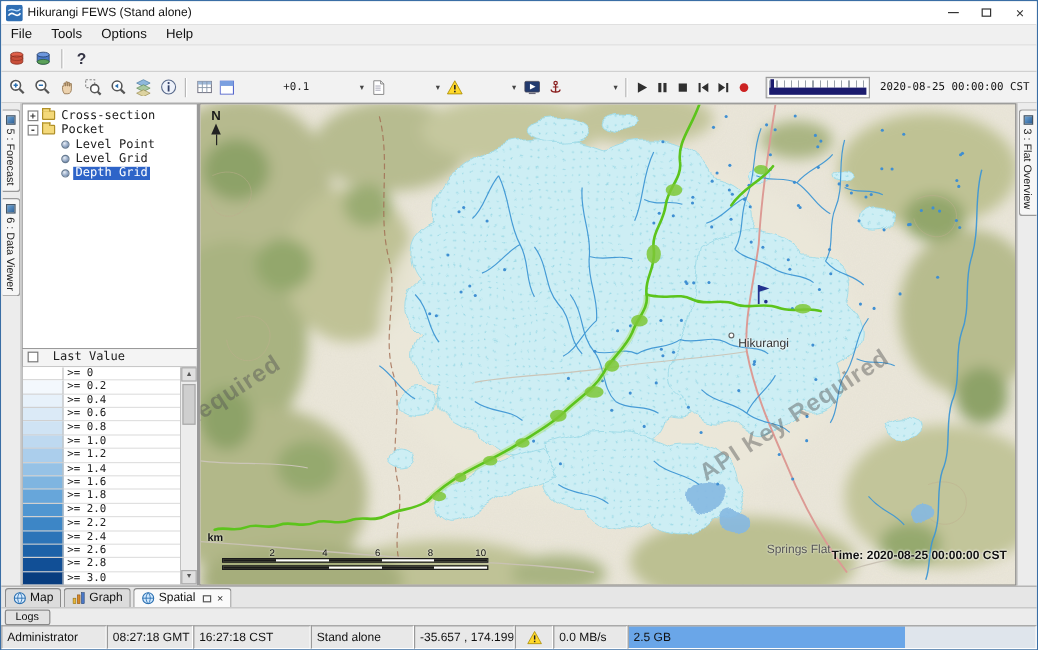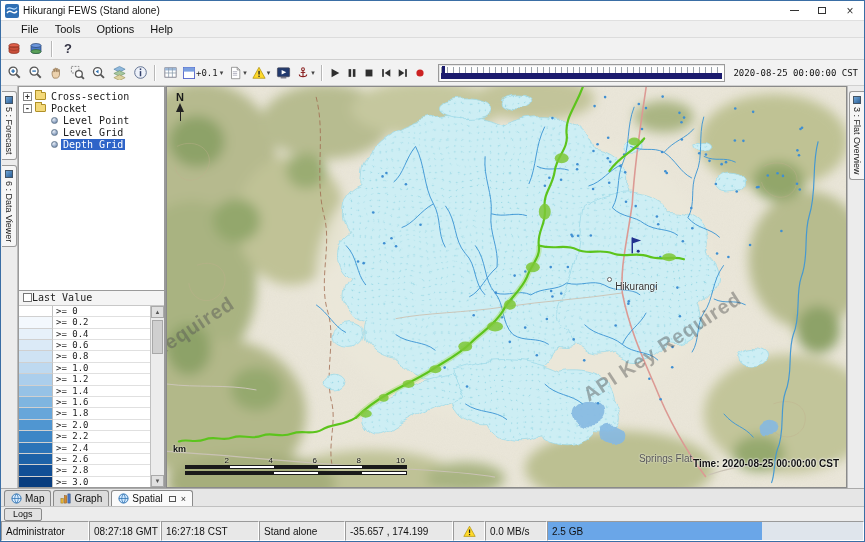--- a/index.html
+++ b/index.html
@@ -10,33 +10,33 @@
   
   .titlebar { height:20px; background:#ffffff; display:flex; align-items:center; padding-left:4px; border-bottom:1px solid #e0e0e0; flex:0 0 auto; }
   .app-icon { width:14px; height:14px; margin-right:4px; display:inline-flex; }
   .title-text { font-size:10px; color:#111; }
   .win-btns { margin-left:auto; display:flex; height:100%; }
   .win-btn { width:28px; height:100%; display:flex; align-items:center; justify-content:center; color:#333; font-size:12px; }
   .glyph-min { width:9px; height:1px; background:#333; display:block; }
   .glyph-max { width:8px; height:7px; border:1px solid #333; display:block; }
 
   
-  .menubar { height:17px; background:#f0f0f0; display:flex; align-items:center; padding-left:12px; border-bottom:1px solid #dcdcdc; flex:0 0 auto; }
+  .menubar { height:17px; background:#f0f0f0; display:flex; align-items:center; padding-left:0; border-bottom:1px solid #dcdcdc; flex:0 0 auto; }
   .menu-item { font-size:11px; color:#111; padding:0 8px; }
 
   
   .toolbar { background:#f2f2f2; display:flex; align-items:center; border-bottom:1px solid #d0d0d0; flex:0 0 auto; }
   .tb1 { height:22px; padding-left:3px; gap:2px; }
   .tb2 { height:26px; padding-left:3px; gap:1px; }
   .tb-btn { width:20px; height:20px; display:flex; align-items:center; justify-content:center; border:1px solid transparent; flex:0 0 auto; }
   .tb-btn.narrow { width:16px; }
   .tb-sep { width:2px; height:16px; border-left:1px solid #b8b8b8; border-right:1px solid #ffffff; margin:0 3px; flex:0 0 auto; }
   .help-glyph { font-size:13px; font-weight:bold; color:#334; }
   .caret { font-size:7px; color:#444; margin-left:1px; }
-  .tb-combo { display:flex; align-items:center; height:20px; padding:0 2px; flex:0 0 auto; }
+  .tb-combo { display:flex; align-items:center; height:20px; padding:0 2px; flex:0 0 auto;gap:40px; }
   .interval-text { font-size:9px; font-family:"DejaVu Sans Mono",monospace; color:#222; margin:0 1px; }
   .time-slider { flex:1 1 auto; height:18px; margin:0 7px 0 9px; border:1px solid #9a9a9a; background:#fdfdfd; box-shadow:inset 1px 1px 0 #e6e6e6; position:relative; overflow:hidden; }
   .slider-ticks { position:absolute; top:2px; left:2px; right:2px; height:6px;
      background:repeating-linear-gradient(90deg,#9aa2aa 0 1px,transparent 1px 6px); }
   .slider-bar { position:absolute; bottom:2px; left:2px; right:2px; height:6px; background:#1b1b6e; }
   .slider-thumb { position:absolute; top:1px; left:3px; width:3px; height:8px; background:#1b1b6e; }
   .tb-datetime { font-family:"DejaVu Sans Mono",monospace; font-size:9px; color:#111; padding:0 6px 0 0; white-space:nowrap; flex:0 0 auto; }
 
   
   .main { flex:1 1 auto; display:flex; min-height:0; background:#e8e8e8; }
@@ -57,21 +57,21 @@
   .toggle { width:9px; height:9px; border:1px solid #848484; background:#fff; font:bold 8px/8px "DejaVu Sans Mono",monospace; text-align:center; color:#333; flex:0 0 auto; visibility:hidden; }
   .tree-row.folder .toggle { visibility:visible; }
   .node-icon { width:11px; height:8px; position:relative; flex:0 0 auto; }
   .tree-row.folder .node-icon { background:#f4d97a; border:1px solid #b09028; border-radius:1px; }
   .tree-row.folder .node-icon::before { content:""; position:absolute; top:-3px; left:-1px; width:5px; height:2px; background:#f4d97a; border:1px solid #b09028; border-bottom:none; }
   .tree-row:not(.folder) .node-icon { width:7px; height:7px; border-radius:50%; background:radial-gradient(circle at 35% 30%,#e8eef6,#8aa0c0 65%,#5a7090); border:1px solid #667a90; }
   .node-label { padding:0 2px; }
   .tree-row.selected .node-label { background:#2e64c8; color:#fff; }
 
   .legend-panel { flex:1 1 auto; border:1px solid #9a9a9a; border-top:none; background:#f4f4f4; display:flex; flex-direction:column; min-height:0; }
-  .legend-header { height:15px; display:flex; align-items:center; gap:0; padding-left:4px; border-bottom:1px solid #c8c8c8; flex:0 0 auto; }
+  .legend-header { height:15px; display:flex; align-items:center; gap:12px; padding-left:4px; border-bottom:1px solid #c8c8c8; flex:0 0 auto; }
   .checkbox { width:9px; height:9px; border:1px solid #777; background:#fff; flex:0 0 auto; }
   .legend-title { font-family:"DejaVu Sans Mono",monospace; font-size:10px; color:#222; }
   .legend-body { flex:1 1 auto; display:flex; min-height:0; background:#fff; }
   .legend-rows { flex:1 1 auto; border-right:1px solid #c0c0c0; overflow:hidden; }
   .legend-row { display:flex; height:11.4px; }
   .swatch { width:34px; flex:0 0 auto; border-right:1px solid #c0c0c0; border-bottom:1px solid #d0d0d0; }
   .legend-label { flex:1; font-family:"DejaVu Sans Mono",monospace; font-size:9px; color:#222; padding-left:3px; border-bottom:1px solid #e0e0e0; line-height:11px; white-space:nowrap; }
   .legend-scroll { width:13px; flex:0 0 auto; background:#ececec; display:flex; flex-direction:column; }
   .scroll-btn { height:12px; border:1px solid #aaa; background:#e0e0e0; font-size:6px; color:#555; display:flex; align-items:center; justify-content:center; flex:0 0 auto; }
   .scroll-track { flex:1; position:relative; }
@@ -104,21 +104,21 @@
   .btab.active { background:#fafafa; }
   .btab-mini { font-size:9px; color:#333; margin-left:2px; }
   .mini-box { width:7px; height:6px; border:1px solid #555; display:inline-block; margin-left:3px; }
   .logs-row { height:15px; background:#ececec; border-top:1px solid #c0c0c0; display:flex; align-items:center; padding-left:3px; flex:0 0 auto; }
   .logs-btn { font-size:9px; padding:0 8px; height:13px; border:1px solid #8a8a8a; background:#e2e2e2; border-radius:2px; color:#111; font-family:"Liberation Sans",sans-serif; }
 
   
   .statusbar { height:20px; background:#e8e8e8; display:flex; flex:0 0 auto;text-align:center; }
   .sseg { border:1px solid; border-color:#9a9a9a #ffffff #ffffff #9a9a9a; font-size:10px; color:#111; display:flex; align-items:center; padding:0 4px; white-space:nowrap; overflow:hidden; flex:0 0 auto; }
   .w1{width:88px} .w2{width:262px} .w3{width:72px} .w4{width:98px} .w5{width:86px}
-  .w6{width:108px} .w7{width:32px; justify-content:center} .w8{width:62px}
+  .w6{width:84px} .w7{width:32px; justify-content:center} .w8{width:62px}
   .w9{flex:1 1 auto; background:linear-gradient(90deg,#6aa6e8 0 68%,#dfe5ec 68%); justify-content:flex-start;}
 </style>
 </head>
 <body>
 
 <div class="window">
 
   <div class="titlebar">
     <span class="app-icon">
       <svg viewBox="0 0 14 14">

